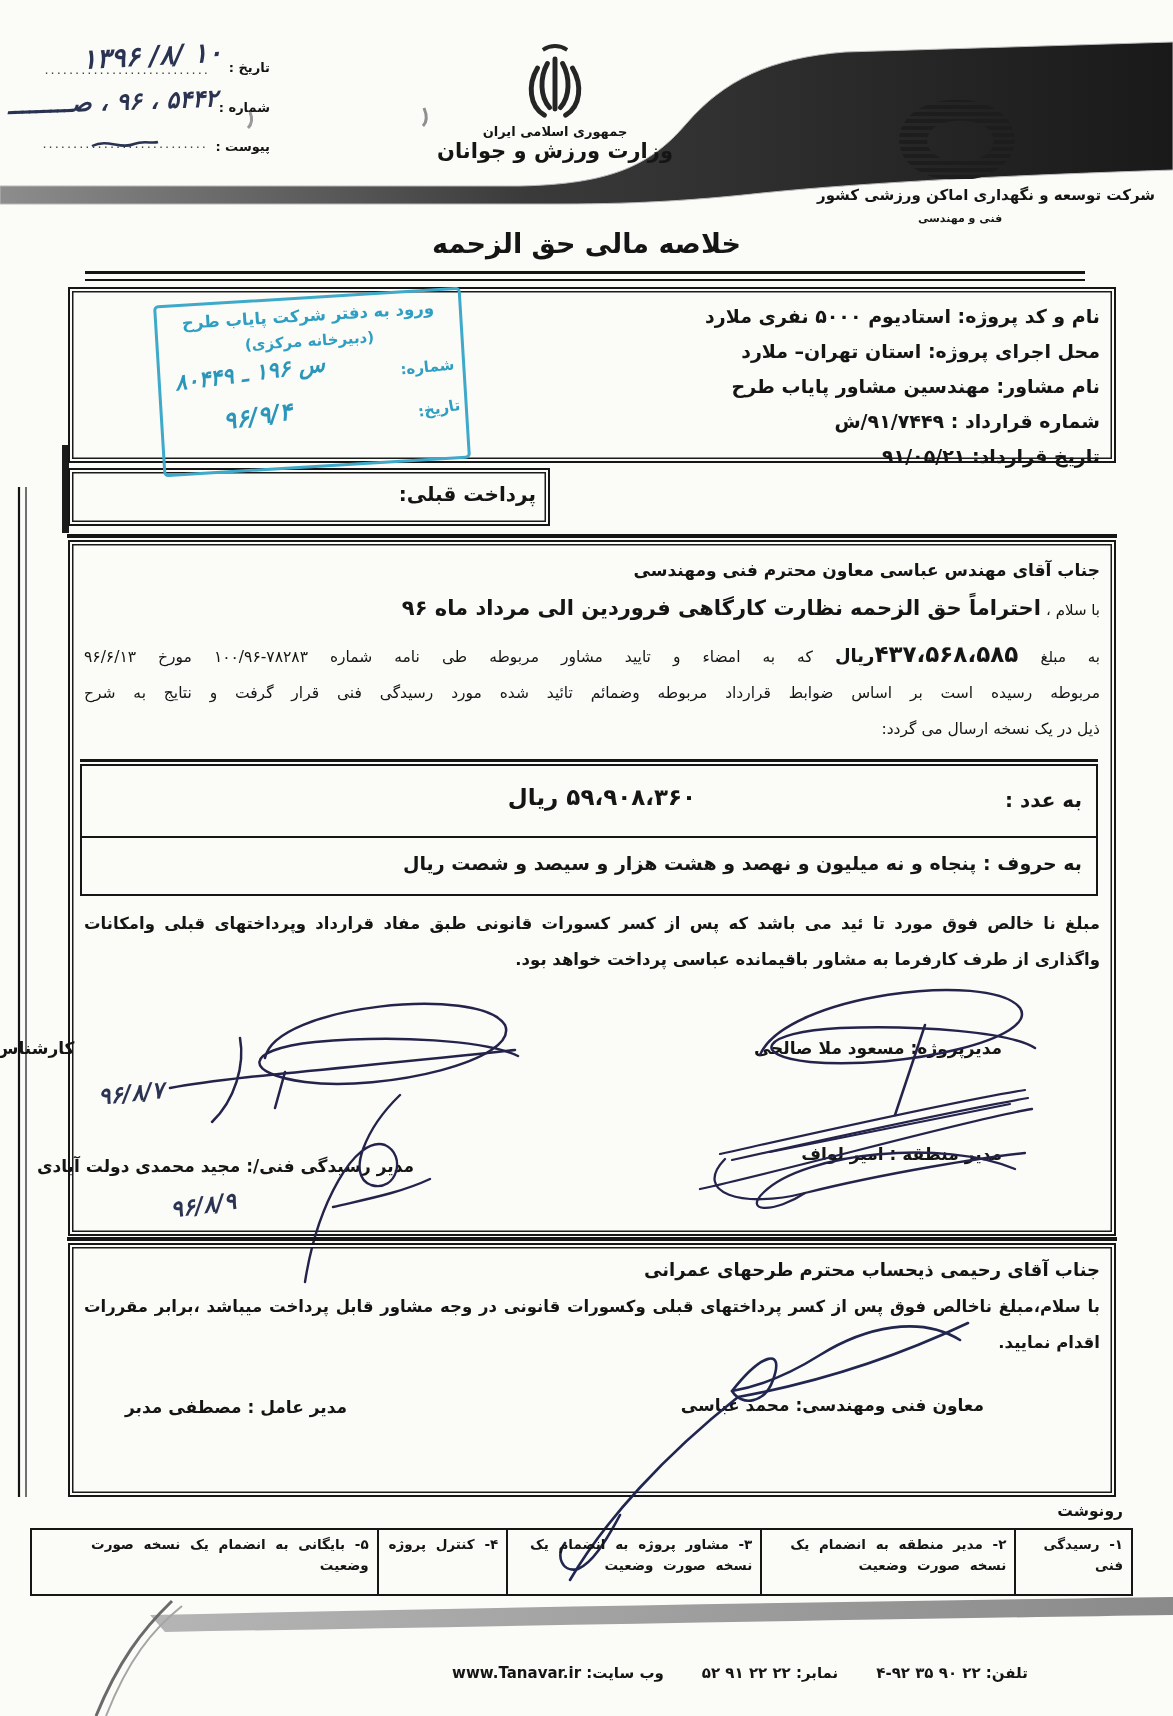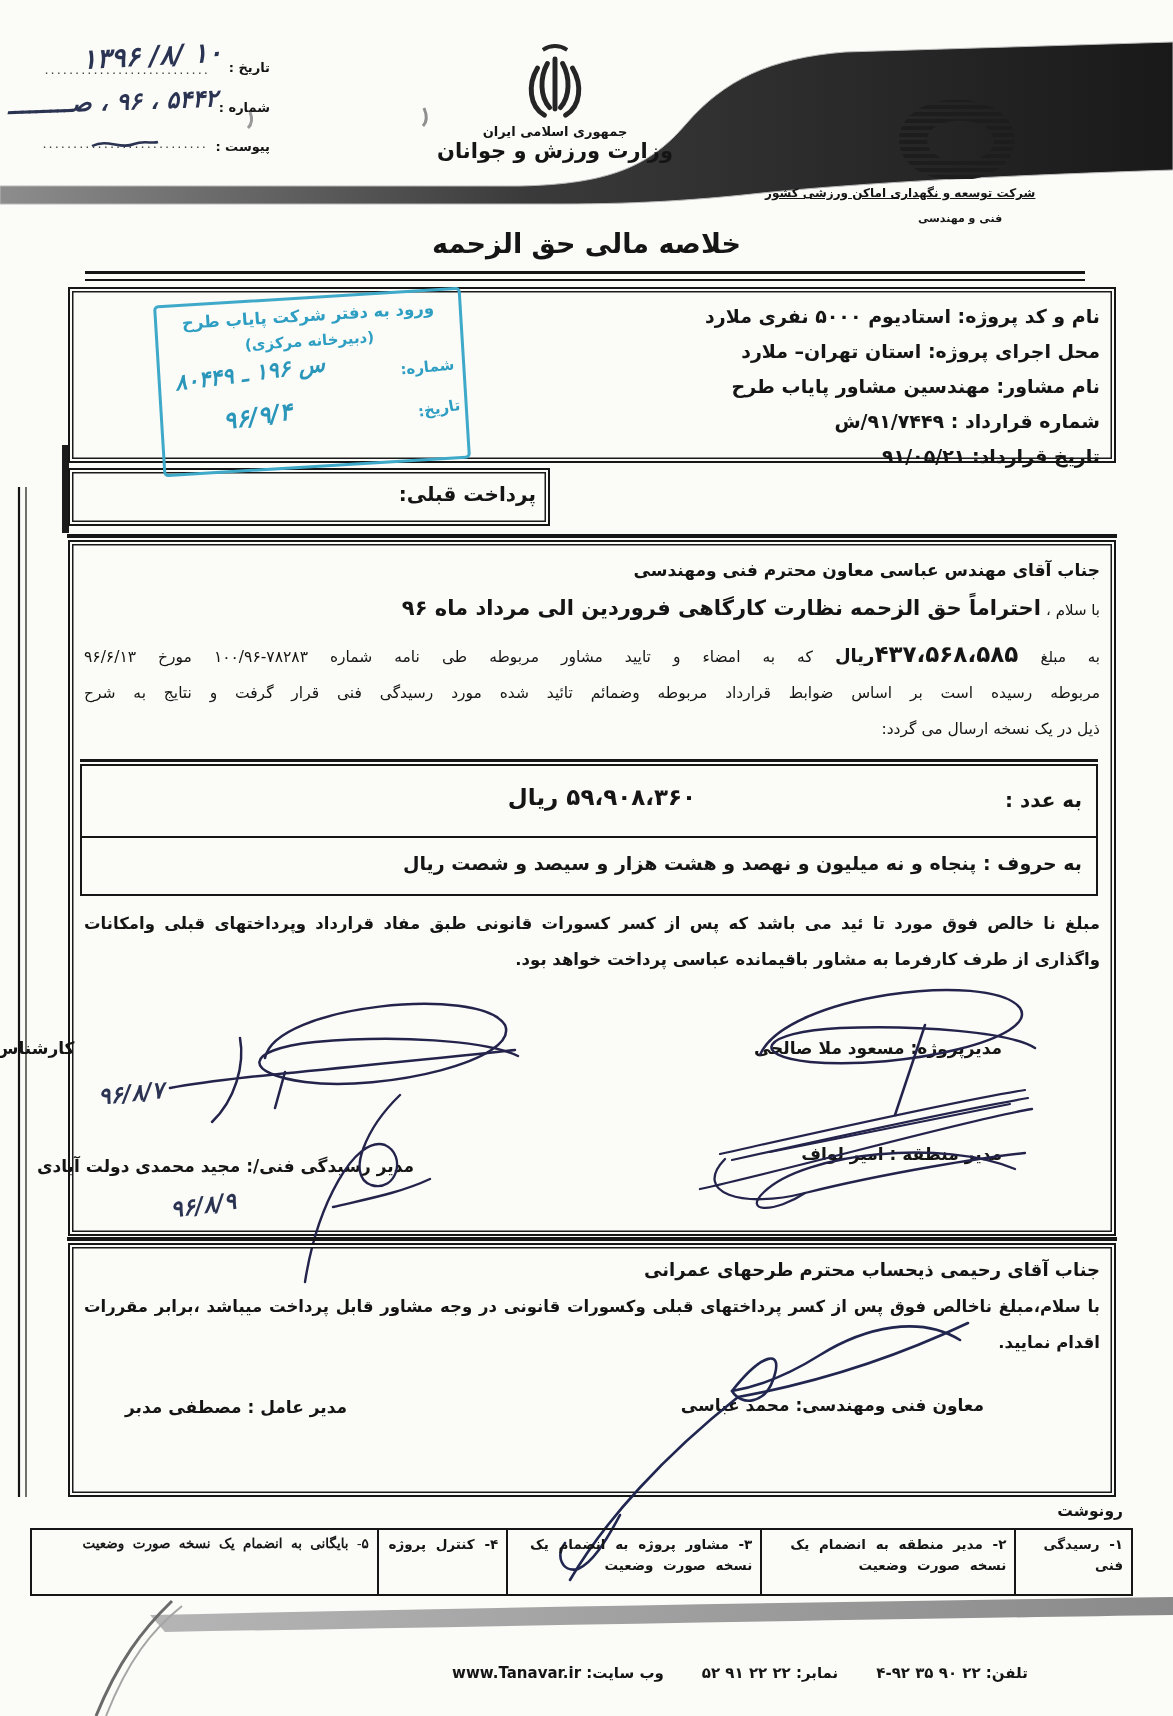--- a/index.html
+++ b/index.html
@@ -119,21 +119,21 @@
       <svg width="124" height="84" viewBox="0 0 140 96">
         <defs>
           <pattern id="stripes" width="140" height="8" patternUnits="userSpaceOnUse">
             <rect width="140" height="4.6" fill="#1d1d1d"></rect>
           </pattern>
         </defs>
         <path fill-rule="evenodd" fill="url(#stripes)" d="M70,2 C30,2 4,22 4,48 C4,74 30,94 70,94 C110,94 136,74 136,48 C136,22 110,2 70,2 Z
              M74,26 C98,26 112,36 112,49 C112,62 98,72 74,72 C50,72 36,62 36,49 C36,36 50,26 74,26 Z"></path>
       </svg>
     </span>
-    <div class="abs b" style="left:765px;top:186px;width:390px;text-align:left;font-size:12px;text-decoration:underline;">شرکت توسعه و نگهداری اماکن ورزشی کشور</div>
+    <div class="abs b" style="left:765px;top:186px;width:390px;text-align:right;font-size:15px;">شرکت توسعه و نگهداری اماکن ورزشی کشور</div>
     <div class="abs b" style="left:765px;top:212px;width:390px;text-align:center;font-size:11px;">فنی و مهندسی</div>
   </div>
 
   <div class="abs b" style="left:0;top:228px;width:1173px;text-align:center;font-size:27px;z-index:1;">خلاصه مالی حق الزحمه</div>
   <div class="abs" style="left:85px;top:271px;width:1000px;height:5px;border-top:3.5px solid #141414;border-bottom:2px solid #141414;"></div>
 
   <div class="dbox" style="left:68px;top:287px;width:1044px;height:172px;z-index:1;">
     <div style="padding:10px 14px 0 0;">
       <div class="proj-row">نام و کد پروژه: استادیوم ۵۰۰۰ نفری ملارد</div>
       <div class="proj-row">محل اجرای پروژه: استان تهران– ملارد</div>
@@ -251,21 +251,21 @@
     </svg>
     <span class="siglabel" style="right:860px;top:152px;right:auto;left:55px;">مدیر عامل : مصطفی مدبر</span>
   </div>
 
   <div class="abs b" style="left:1028px;top:1502px;width:95px;text-align:right;font-size:15.5px;z-index:1;">رونوشت</div>
   <div class="copies-table" style="z-index:1;">
     <div class="cell" style="width:115px;border-radius:9px;">۱-  رسیدگی فنی</div>
     <div class="cell" style="width:255px;">۲-  مدیر منطقه به انضمام یک نسخه صورت وضعیت</div>
     <div class="cell" style="width:255px;">۳-  مشاور پروژه به انضمام یک نسخه صورت وضعیت</div>
     <div class="cell" style="width:130px;">۴-  کنترل پروژه</div>
-    <div class="cell" style="width:348px;font-family:Liberation Serif, serif;">۵-  بایگانی به انضمام یک نسخه صورت وضعیت</div>
+    <div class="cell" style="width:348px;">۵-  بایگانی به انضمام یک نسخه صورت وضعیت</div>
   </div>
 
   <div class="abs" style="left:400px;top:1664px;width:680px;display:flex;gap:38px;justify-content:center;font-weight:bold;font-size:15px;z-index:1;">
     <span>تلفن: ۲۲ ۹۰ ۳۵ ۹۲-۴</span>
     <span>نمابر: ۲۲ ۲۲ ۹۱ ۵۲</span>
     <span>
       <span>وب سایت:</span>
       <span class="ltr">www.Tanavar.ir</span>
     </span>
   </div>

